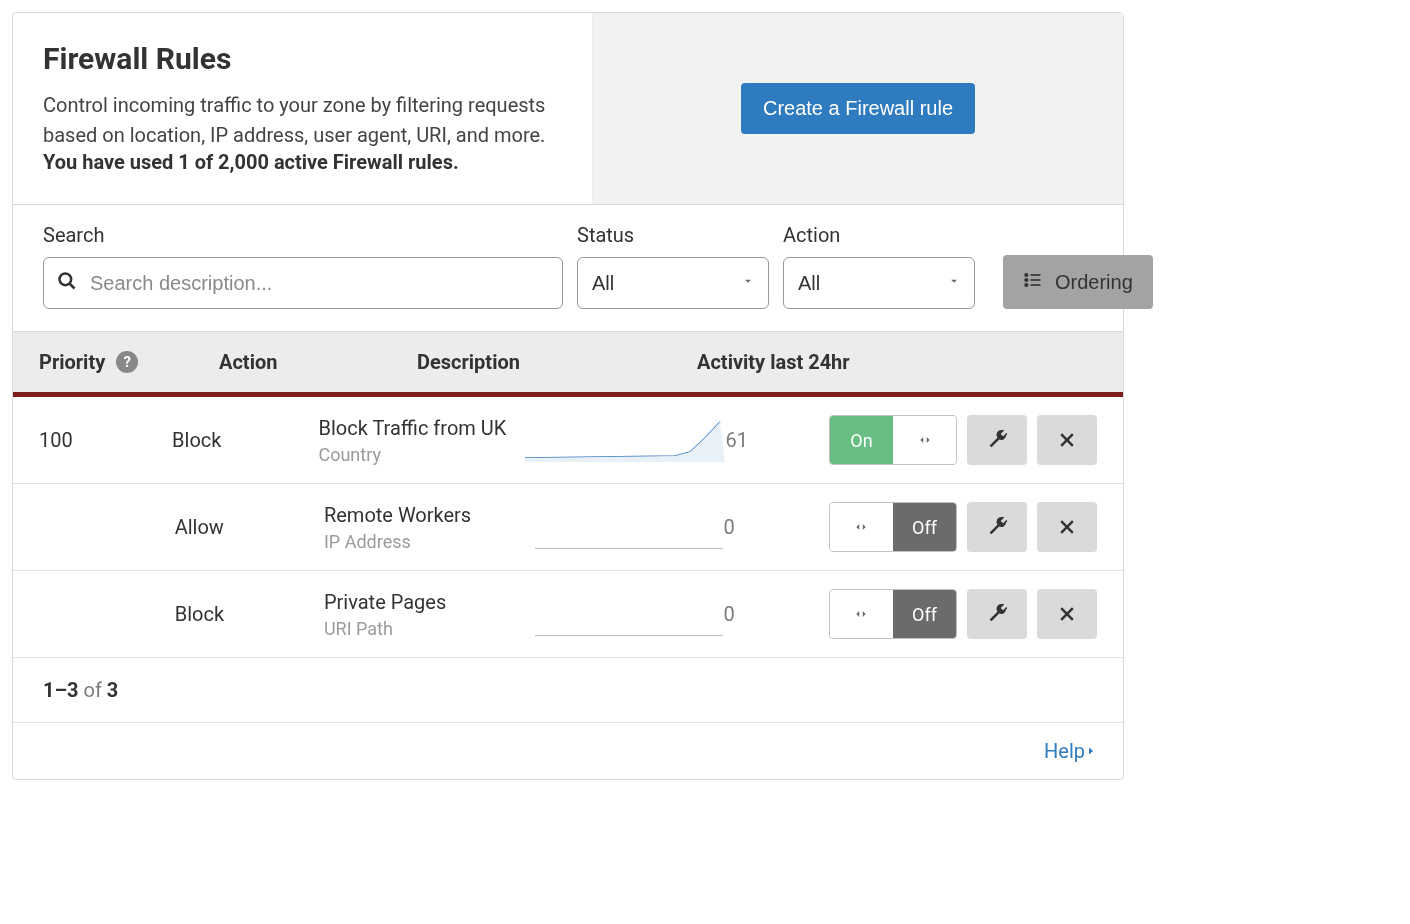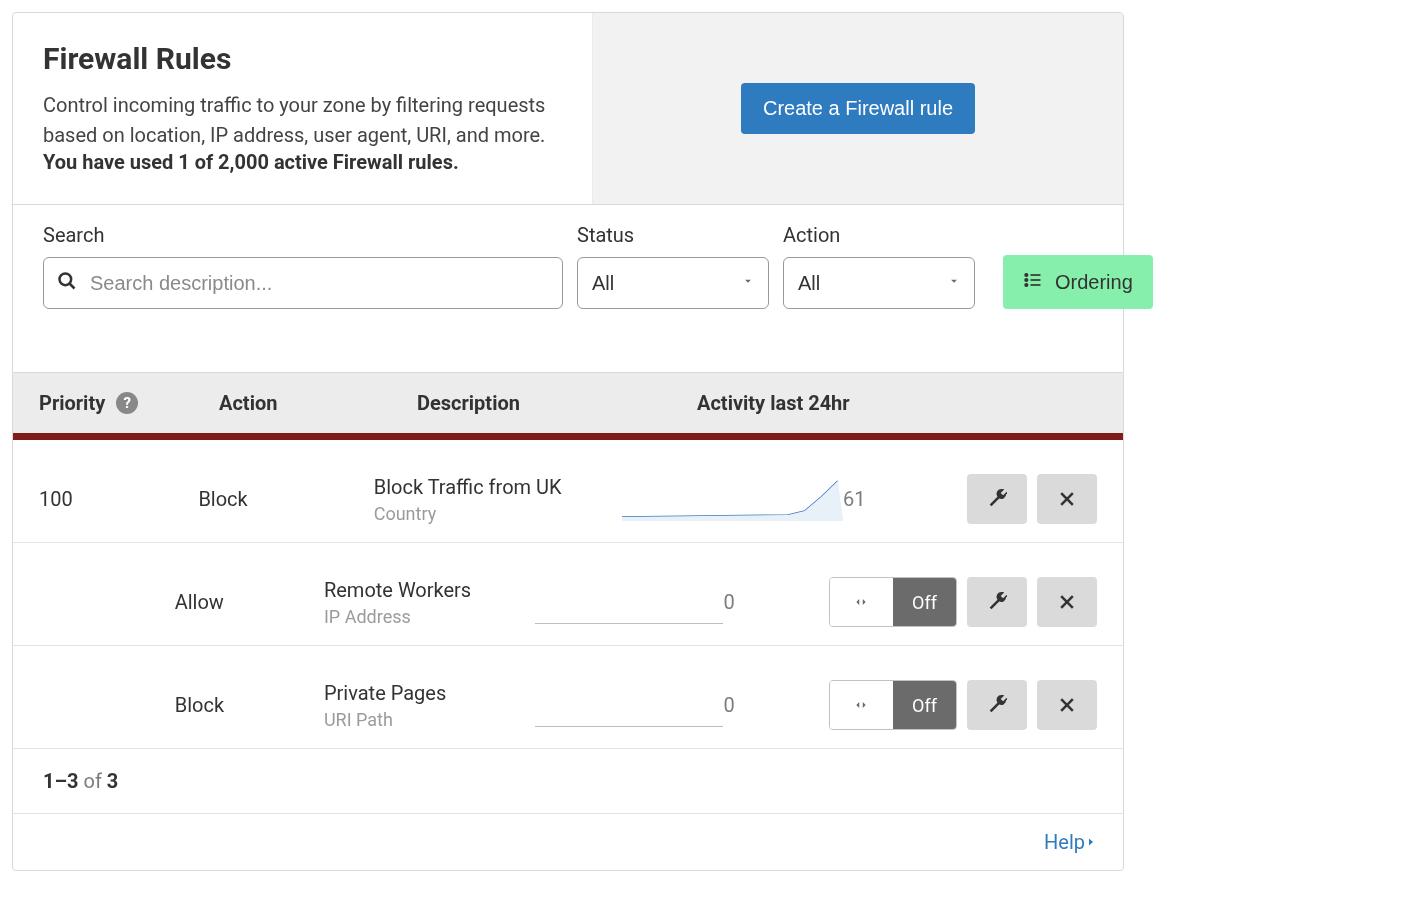--- a/index.html
+++ b/index.html
@@ -16,28 +16,28 @@
 .filter-group { display:flex; flex-direction:column;}
 .filter-label { font-size:20px; color:#333; margin-bottom:10px;}
 .search-wrap { position:relative;}
 .search-input { width:520px; height:52px; border:1px solid #999; border-radius:6px; font-size:20px; padding:0 12px 0 46px; color:#333;}
 .search-input::placeholder { color:#8A8A8A;}
 .search-icon { position:absolute; left:14px; top:50%; transform:translateY(-50%);}
 .select { width:192px; height:52px; border:1px solid #999; border-radius:6px; font-size:20px; padding:0 40px 0 14px; color:#333; appearance:none; -webkit-appearance:none; background:#fff;}
 .select-wrap { position:relative;}
 .select-caret { position:absolute; right:14px; top:50%; transform:translateY(-50%); pointer-events:none;}
 .spacer { flex:1;}
-.ordering-btn { height:54px; border:none; background:#86efac; border-radius:4px; font-size:20px; color:#333; display:flex; align-items:center; gap:12px; padding:0 20px; cursor:pointer;}
-.thead { display:flex; background:#ECECEC; padding: 18px 26px; font-size:20px; font-weight:700; color:#333; border-top:1px solid #D9D9D9; border-bottom:7px solid #7f1d1d;margin-top:41px;}
+.ordering-btn { height:54px; border:none; background:#a3a3a3; border-radius:4px; font-size:20px; color:#333; display:flex; align-items:center; gap:12px; padding:0 20px; cursor:pointer;}
+.thead { display:flex; background:#ECECEC; padding: 18px 26px; font-size:20px; font-weight:700; color:#333; border-top:1px solid #D9D9D9; border-bottom:5px solid #7f1d1d;}
 .col-priority { width:180px;}
 .col-action { width:198px;}
 .col-desc { width:280px;}
 .col-activity { flex:1;}
 .help-badge { display:inline-flex; width:22px; height:22px; border-radius:50%; background:#888; color:#fff; font-size:15px; font-weight:700; align-items:center; justify-content:center; margin-left:6px; vertical-align:2px;}
-.row { display:flex; align-items:center; padding: 18px 26px; border-bottom:1px solid #E3E3E3;margin-top:16px;}
+.row { display:flex; align-items:center; padding: 18px 26px; border-bottom:1px solid #E3E3E3;}
 .cell { font-size:20px; color:#333;}
 .cell-action-txt { width:198px;}
 .cell-priority { width:180px;}
 .cell-desc { width:280px;}
 .desc-main { font-size:20px; color:#333; margin-bottom:4px;}
 .desc-sub { font-size:18px; color:#9B9B9B;}
 .cell-activity { width:250px; display:flex; flex-direction:column; justify-content:flex-end;}
 .spark-line { height:44px;}
 .spark-flat { height:44px; border-bottom:1px solid #BDBDBD;}
 .cell-count { width:140px; font-size:20px; color:#7C7C7C;}
@@ -151,20 +151,29 @@
           <div class="desc-sub">Country</div>
         </div>
         <div class="cell cell-activity">
           <svg class="spark-line" viewBox="0 0 200 44" preserveAspectRatio="none">
             <path d="M0,40 L150,38 L165,34 L180,20 L195,4" stroke="#3A7BBF" stroke-width="1.5" fill="none"></path>
             <path d="M0,40 L150,38 L165,34 L180,20 L195,4 L200,44 L0,44 Z" fill="#E9F1F8"></path>
           </svg>
         </div>
         <div class="cell cell-count">61</div>
         <div class="cell-controls">
+          <div class="toggle toggle-on">
+            <div class="toggle-half toggle-left">On</div>
+            <div class="toggle-half toggle-right">
+              <svg width="14" height="14" viewBox="0 0 24 24" fill="#6B6B6B">
+                <path d="M9 7l-5 5 5 5z"></path>
+                <path d="M15 7l5 5-5 5z"></path>
+              </svg>
+            </div>
+          </div>
           <button class="icon-btn">
             <svg width="22" height="22" viewBox="0 0 24 24" fill="#333">
               <path d="M22 6.5a5.5 5.5 0 0 1-7.6 5.08L6 20l-2-2 8.42-8.4A5.5 5.5 0 0 1 17.5 1c.83 0 1.62.18 2.33.51L16 5.34l2.66 2.66 3.83-3.83c.33.71.51 1.5.51 2.33z"></path>
             </svg>
           </button>
           <button class="icon-btn">
             <svg width="20" height="20" viewBox="0 0 24 24" stroke="#333" stroke-width="3" fill="none">
               <line x1="5" y1="5" x2="19" y2="19"></line>
               <line x1="19" y1="5" x2="5" y2="19"></line>
             </svg>

